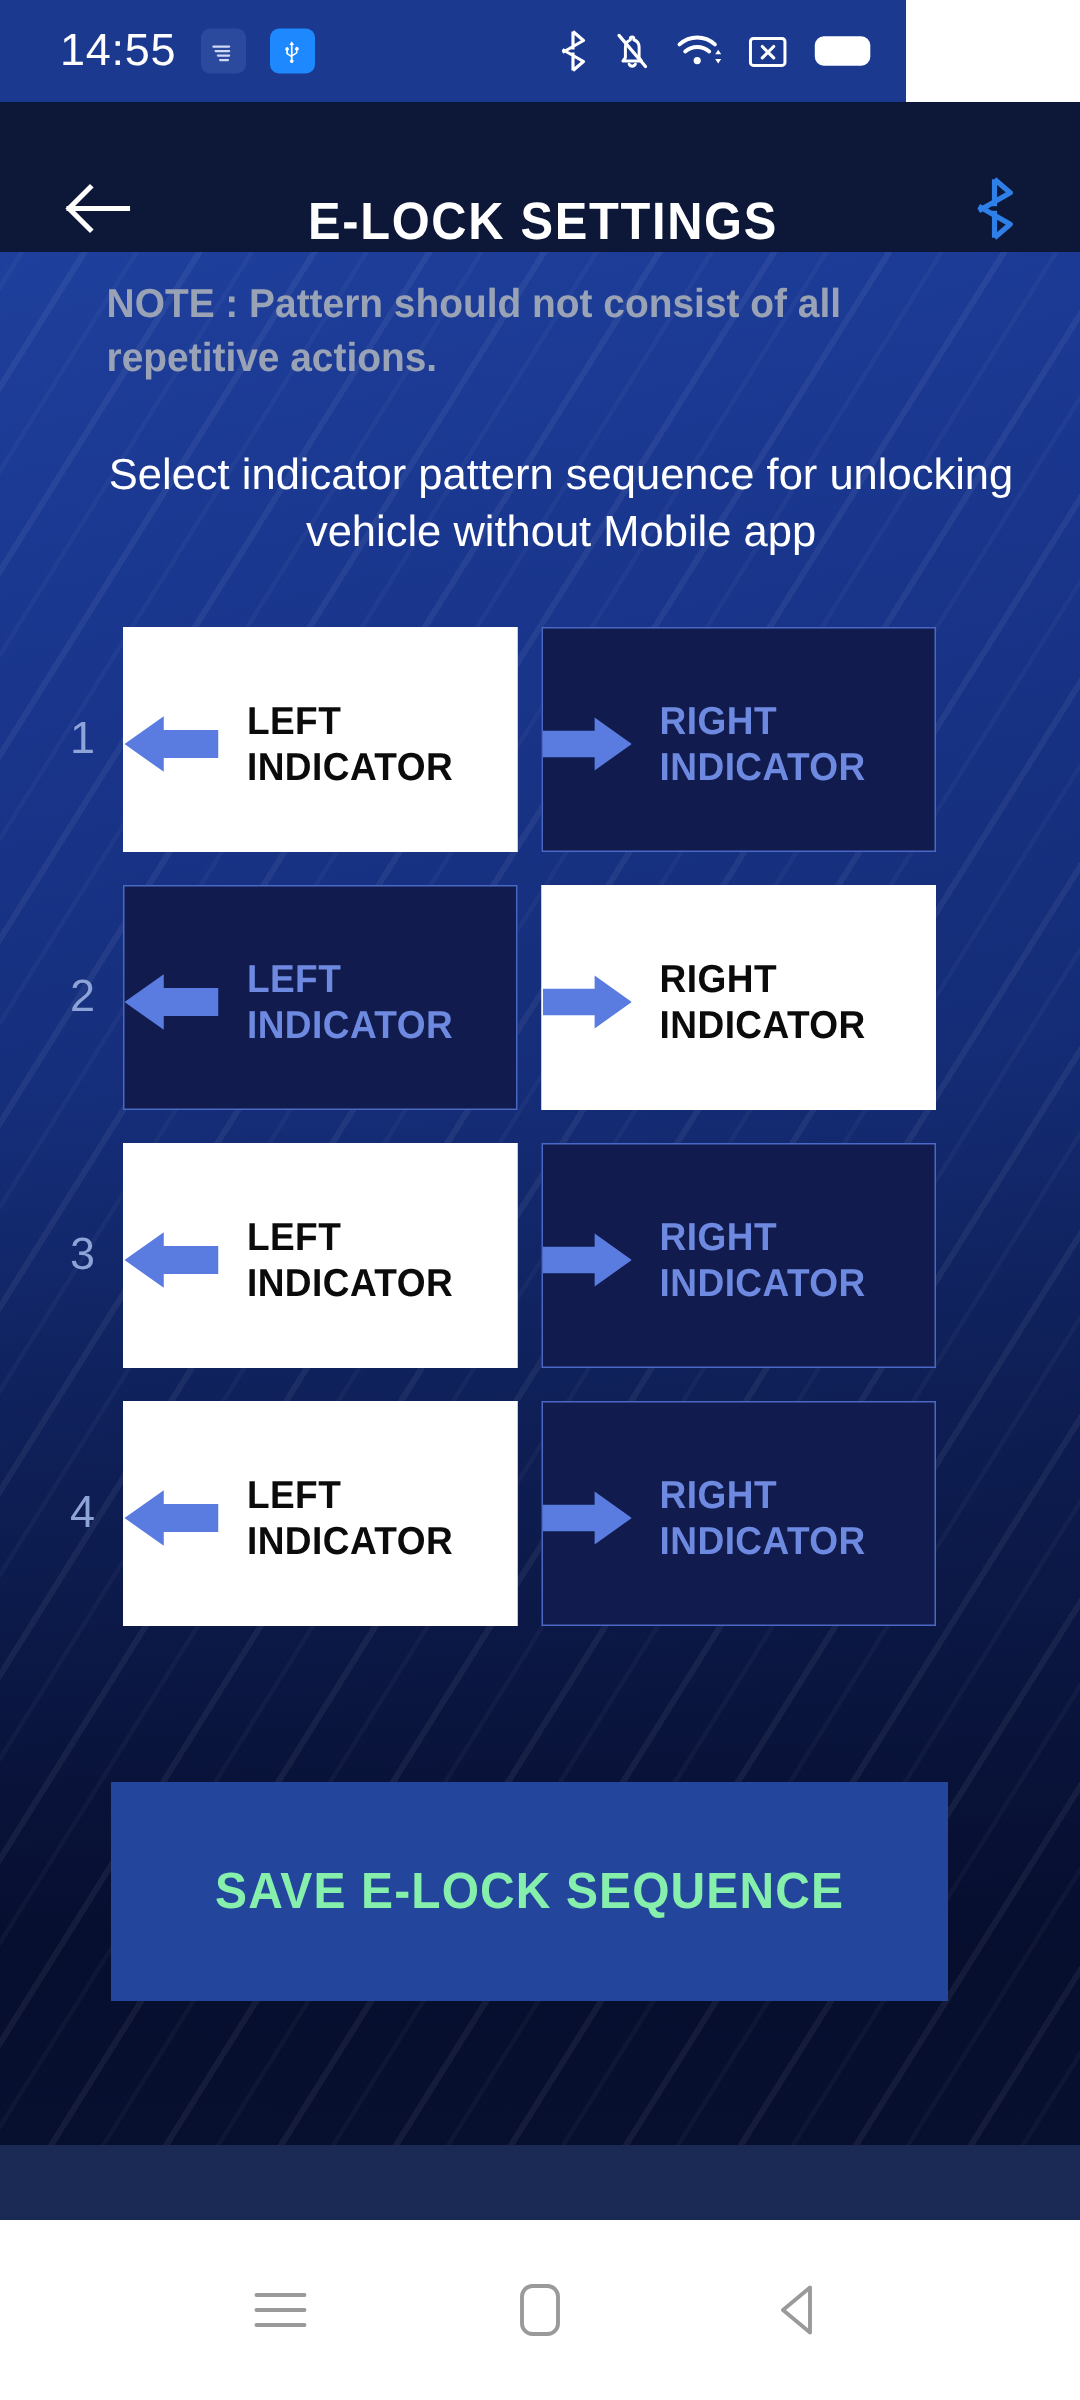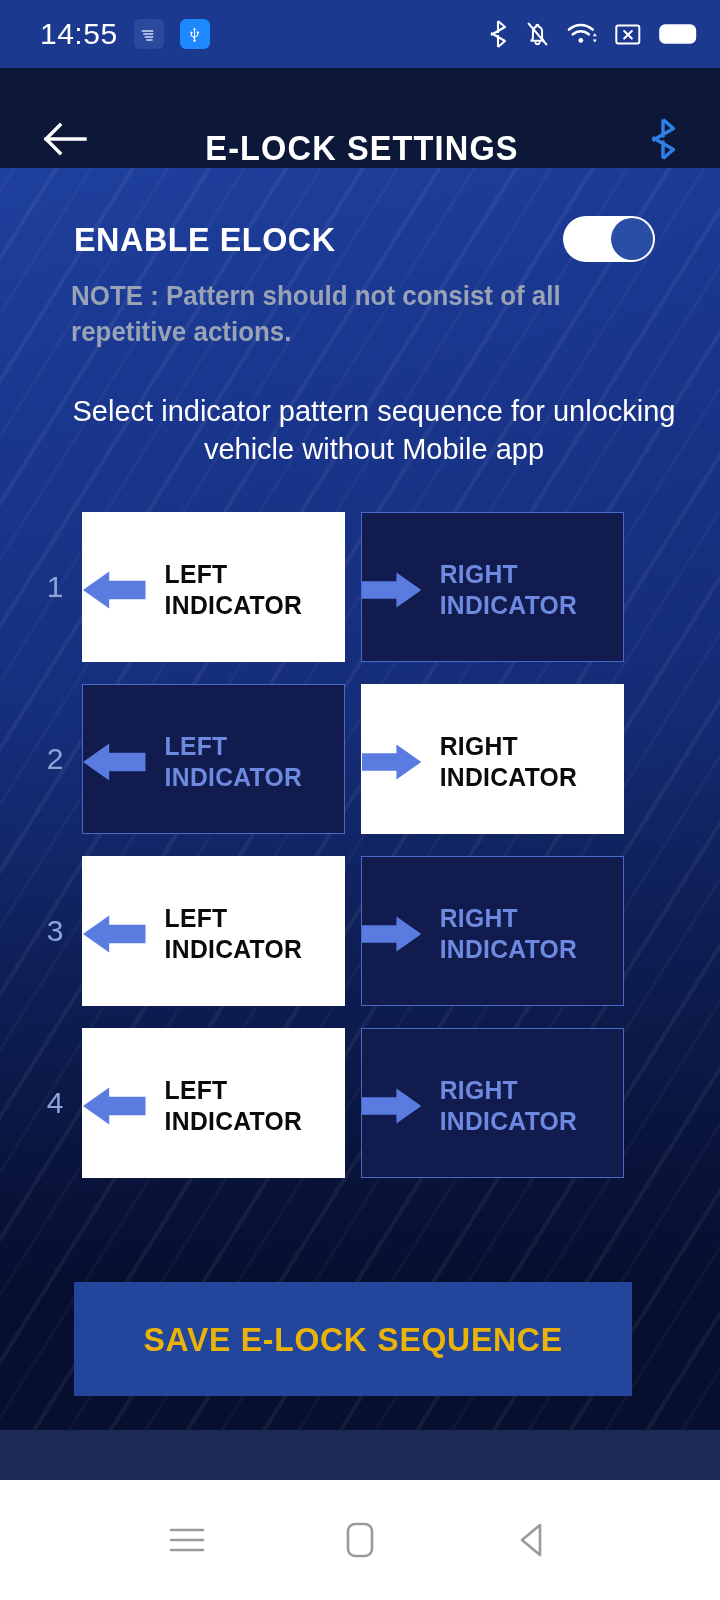--- a/index.html
+++ b/index.html
@@ -5,21 +5,21 @@
   * { margin:0; padding:0; box-sizing:border-box; }
   html, body {
     width:720px; height:1600px;
     font-family:"Liberation Sans", sans-serif;
     background:#ffffff; overflow:hidden;
   }
   .phone { position:relative; width:720px; height:1600px; overflow:hidden; background:#fff; }
 
   
   .statusbar{
-    position:absolute; top:0; left:0; width:720px; height:68px;
+    position:absolute; top:0; left:0; width:604px; height:68px;
     background:#1b3a8f;
     display:flex; align-items:center; justify-content:space-between;
     padding:0 22px 0 40px;
   }
   .sb-left{ display:flex; align-items:center; gap:16px; }
   .sb-clock{ color:#fff; font-size:30px; font-weight:400; letter-spacing:.5px; }
   .sb-chip{
     width:30px; height:30px; border-radius:6px; display:flex;
     align-items:center; justify-content:center; font-size:16px; color:#fff;
   }
@@ -124,22 +124,22 @@
   .card .cap{
     font-size:26px; font-weight:700; letter-spacing:.3px;
     transform:scaleX(.95);
   }
   .card.selected .cap{ color:#0b0b0b; }
   .card.unselected .cap{ color:#6e8ae0; }
 
   
   .save-wrap{ padding:82px 88px 0 74px; }
   .save-btn{
-    width:100%; height:114px; background:#24459c; border:none;
-    color:#eab308; font-size:34px; font-weight:700; letter-spacing:.8px;
+    width:100%; height:146px; background:#24459c; border:none;
+    color:#86efac; font-size:34px; font-weight:700; letter-spacing:.8px;
     display:flex; align-items:center; justify-content:center;
     font-family:"Liberation Sans", sans-serif;
     transform:scaleX(1);
   }
   .save-btn span{ transform:scaleX(.94); display:inline-block; }
 
   
   .bottom-strip{
     position:absolute; top:1430px; left:0; width:720px; height:50px;
     background:#1b2a55;
@@ -206,26 +206,20 @@
       <svg width="30" height="44" viewBox="0 0 20 28">
         <path d="M10 1v12M10 15v12M10 1l7 6-14 8M10 27l7-6-14-8" stroke="#2f7fe8" stroke-width="2.3" fill="none" stroke-linejoin="round"></path>
       </svg>
     </div>
   </div>
 
   <div class="content">
     <div class="stripes"></div>
     <div class="content-inner">
 
-      <div class="enable-row">
-        <div class="enable-label">ENABLE ELOCK</div>
-        <div class="toggle">
-          <div class="knob"></div>
-        </div>
-      </div>
 
       <div class="note">NOTE : Pattern should not consist of all repetitive actions.</div>
 
       <div class="instruction">Select indicator pattern sequence for unlocking vehicle without Mobile app</div>
 
       <div class="rows">
 
         <div class="row">
           <div class="row-num">1</div>
           <div class="cards">

